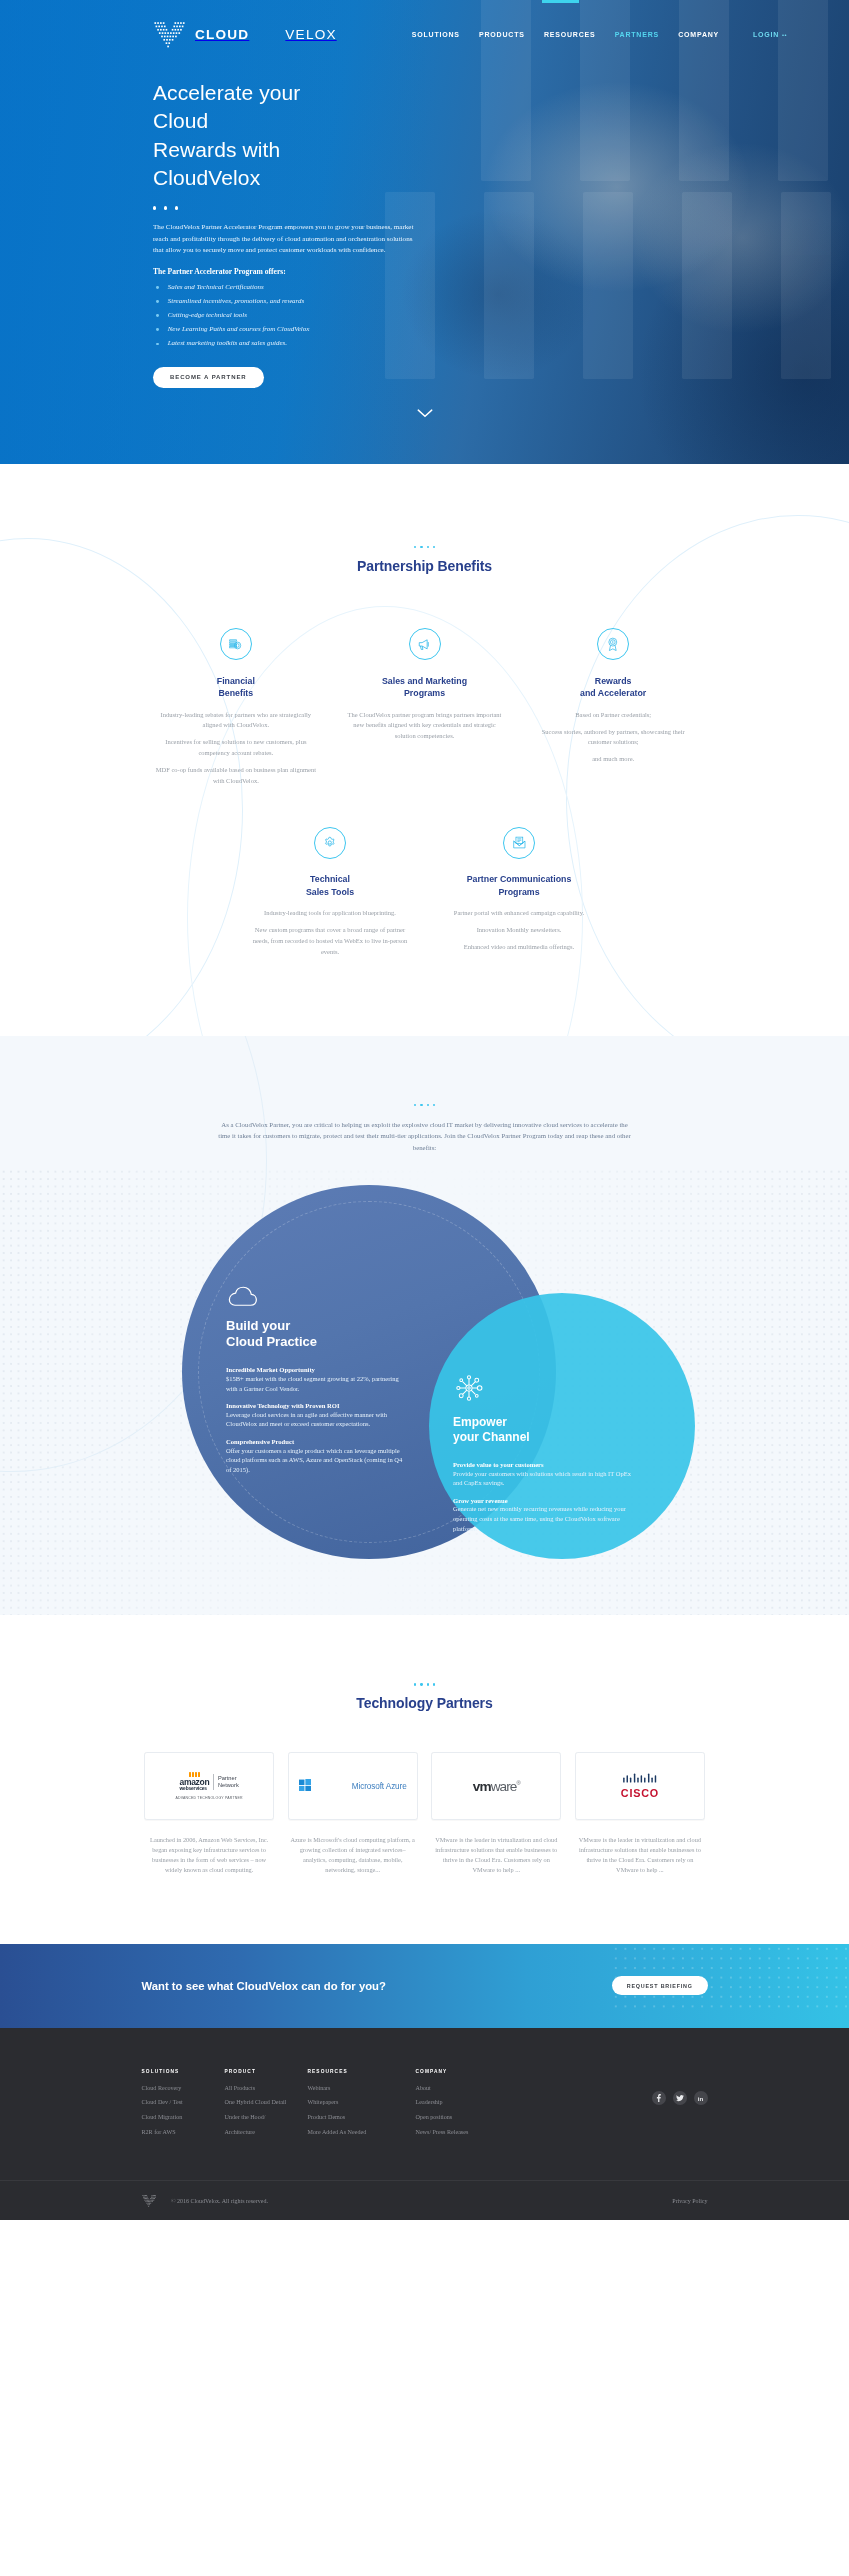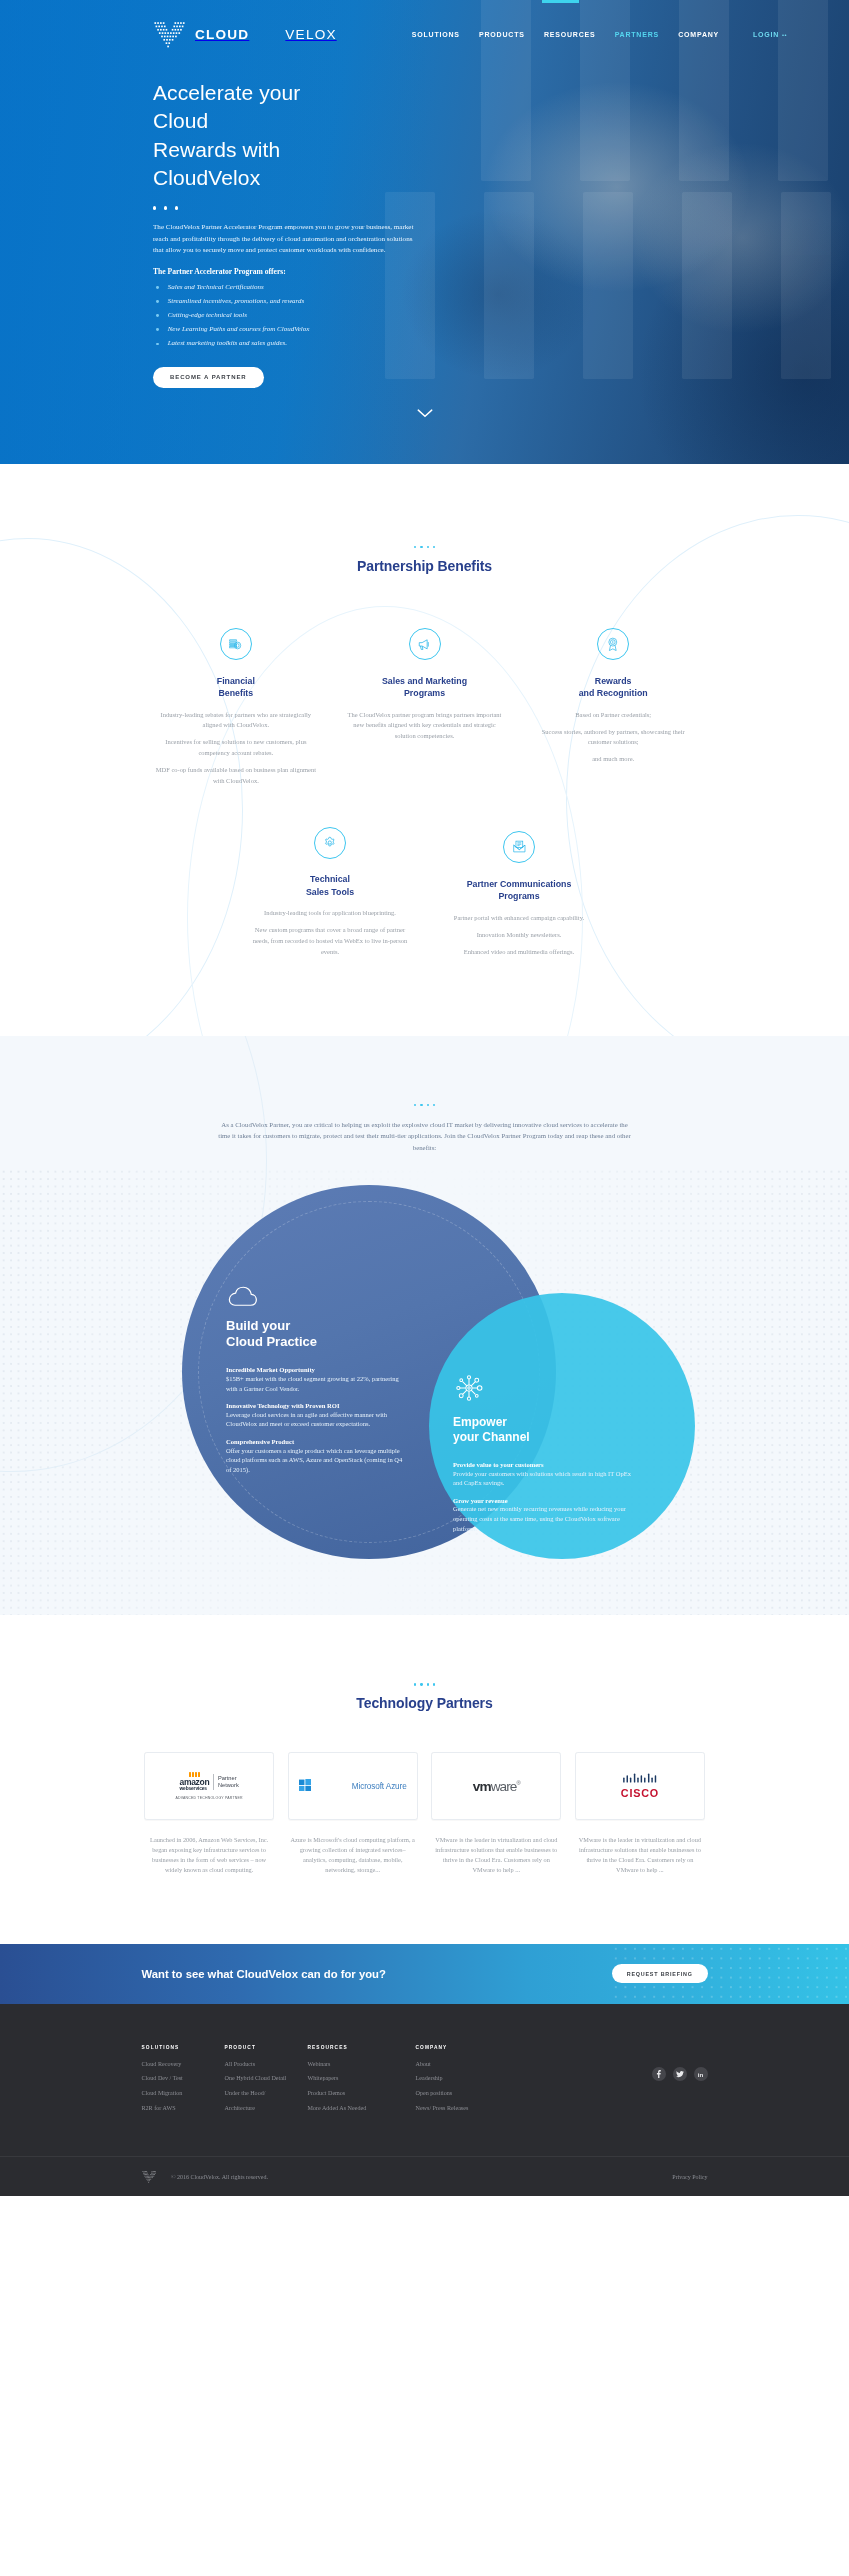--- a/index.html
+++ b/index.html
@@ -100,21 +100,21 @@
 
   
   .benefits { background:#fff; padding:82px 0 72px; overflow:hidden; }
   .swoosh { position:absolute; border:0.6px solid #dff0fb; border-radius:50%; z-index:1; }
   .sw1 { width:430px; height:544px; left:-187px; top:74px; }
   .sw2 { width:464px; height:566px; left:566px; top:51px; }
   .sw3 { width:396px; height:623px; left:187px; top:142px; border-color:#e7f4fc; }
 
   .cards3 { display:flex; justify-content:center; gap:0; margin-top:54px; }
   .card { width:189px; padding:0 12.5px; text-align:center; }
-  .cards2 { display:flex; justify-content:center; margin-top:34px;align-items:flex-end; }
+  .cards2 { display:flex; justify-content:center; margin-top:34px; }
   .cards2 .card { width:189px; }
   .cards2 { padding-left:0; }
   .ico-circle {
     width:32px; height:32px; border:0.6px solid #3ec6ef; border-radius:50%;
     margin:0 auto 14.7px; display:flex; align-items:center; justify-content:center;
   }
   .card-title {
     color:#28408c; font-size:8.8px; font-weight:700; line-height:1.42;
     margin-bottom:10.2px;
   }
@@ -177,21 +177,21 @@
     box-shadow:0 0.6px 1.1px rgba(0,0,0,.03);
   }
   .tech-desc {
     font-family:"Liberation Serif", serif; text-align:center; color:#9aa0a8;
     font-size:6.3px; line-height:1.62; margin-top:14.7px; padding:0 2.3px;
   }
   .aws-sub { font-size:3.5px; letter-spacing:0.2px; color:#5a5f66; margin-top:4px; }
 
   
   .cta {
-    height:60px; position:relative; overflow:hidden;
+    height:84px; position:relative; overflow:hidden;
     background:linear-gradient(90deg,#2a4f93 0%,#2f6bb0 28%,#2f9fd4 62%,#34c2e6 100%);
     display:flex; align-items:center;
   }
   .cta-dots {
     position:absolute; right:0; top:0; width:238px; height:68px; opacity:.22;
     background-image:radial-gradient(rgba(255,255,255,.9) 0.8px, transparent 0.9px);
     background-size:9.6px 9.6px;
   }
   .cta-inner { width:566px; margin:0 auto; display:flex; align-items:center; justify-content:space-between; position:relative; z-index:2; }
   .cta-text { color:#fff; font-size:11.3px; font-weight:700; }
@@ -407,21 +407,21 @@
           <div class="ico-circle">
             <svg width="13.6" height="14.7" viewBox="0 0 24 26" fill="none" stroke="#2cb7ea" stroke-width="1.3">
               <circle cx="12" cy="9" r="7"></circle>
                 <circle cx="12" cy="9" r="4.2"></circle>
                 <path d="M12 6.5v5"></path>
               <path d="M8 15l-2 9 6-3 6 3-2-9"></path>
             </svg>
           </div>
           <div class="card-title">
             <span>Rewards</span><br>
-            <span>and Recognition</span>
+            <span>and Accelerator</span>
           </div>
           <div class="card-body">
             <p>Based on Partner credentials;</p>
             <p>Success stories, authored by partners, showcasing their customer solutions;</p>
             <p>and much more.</p>
           </div>
         </div>
       </div>
 
       <div class="cards2">

